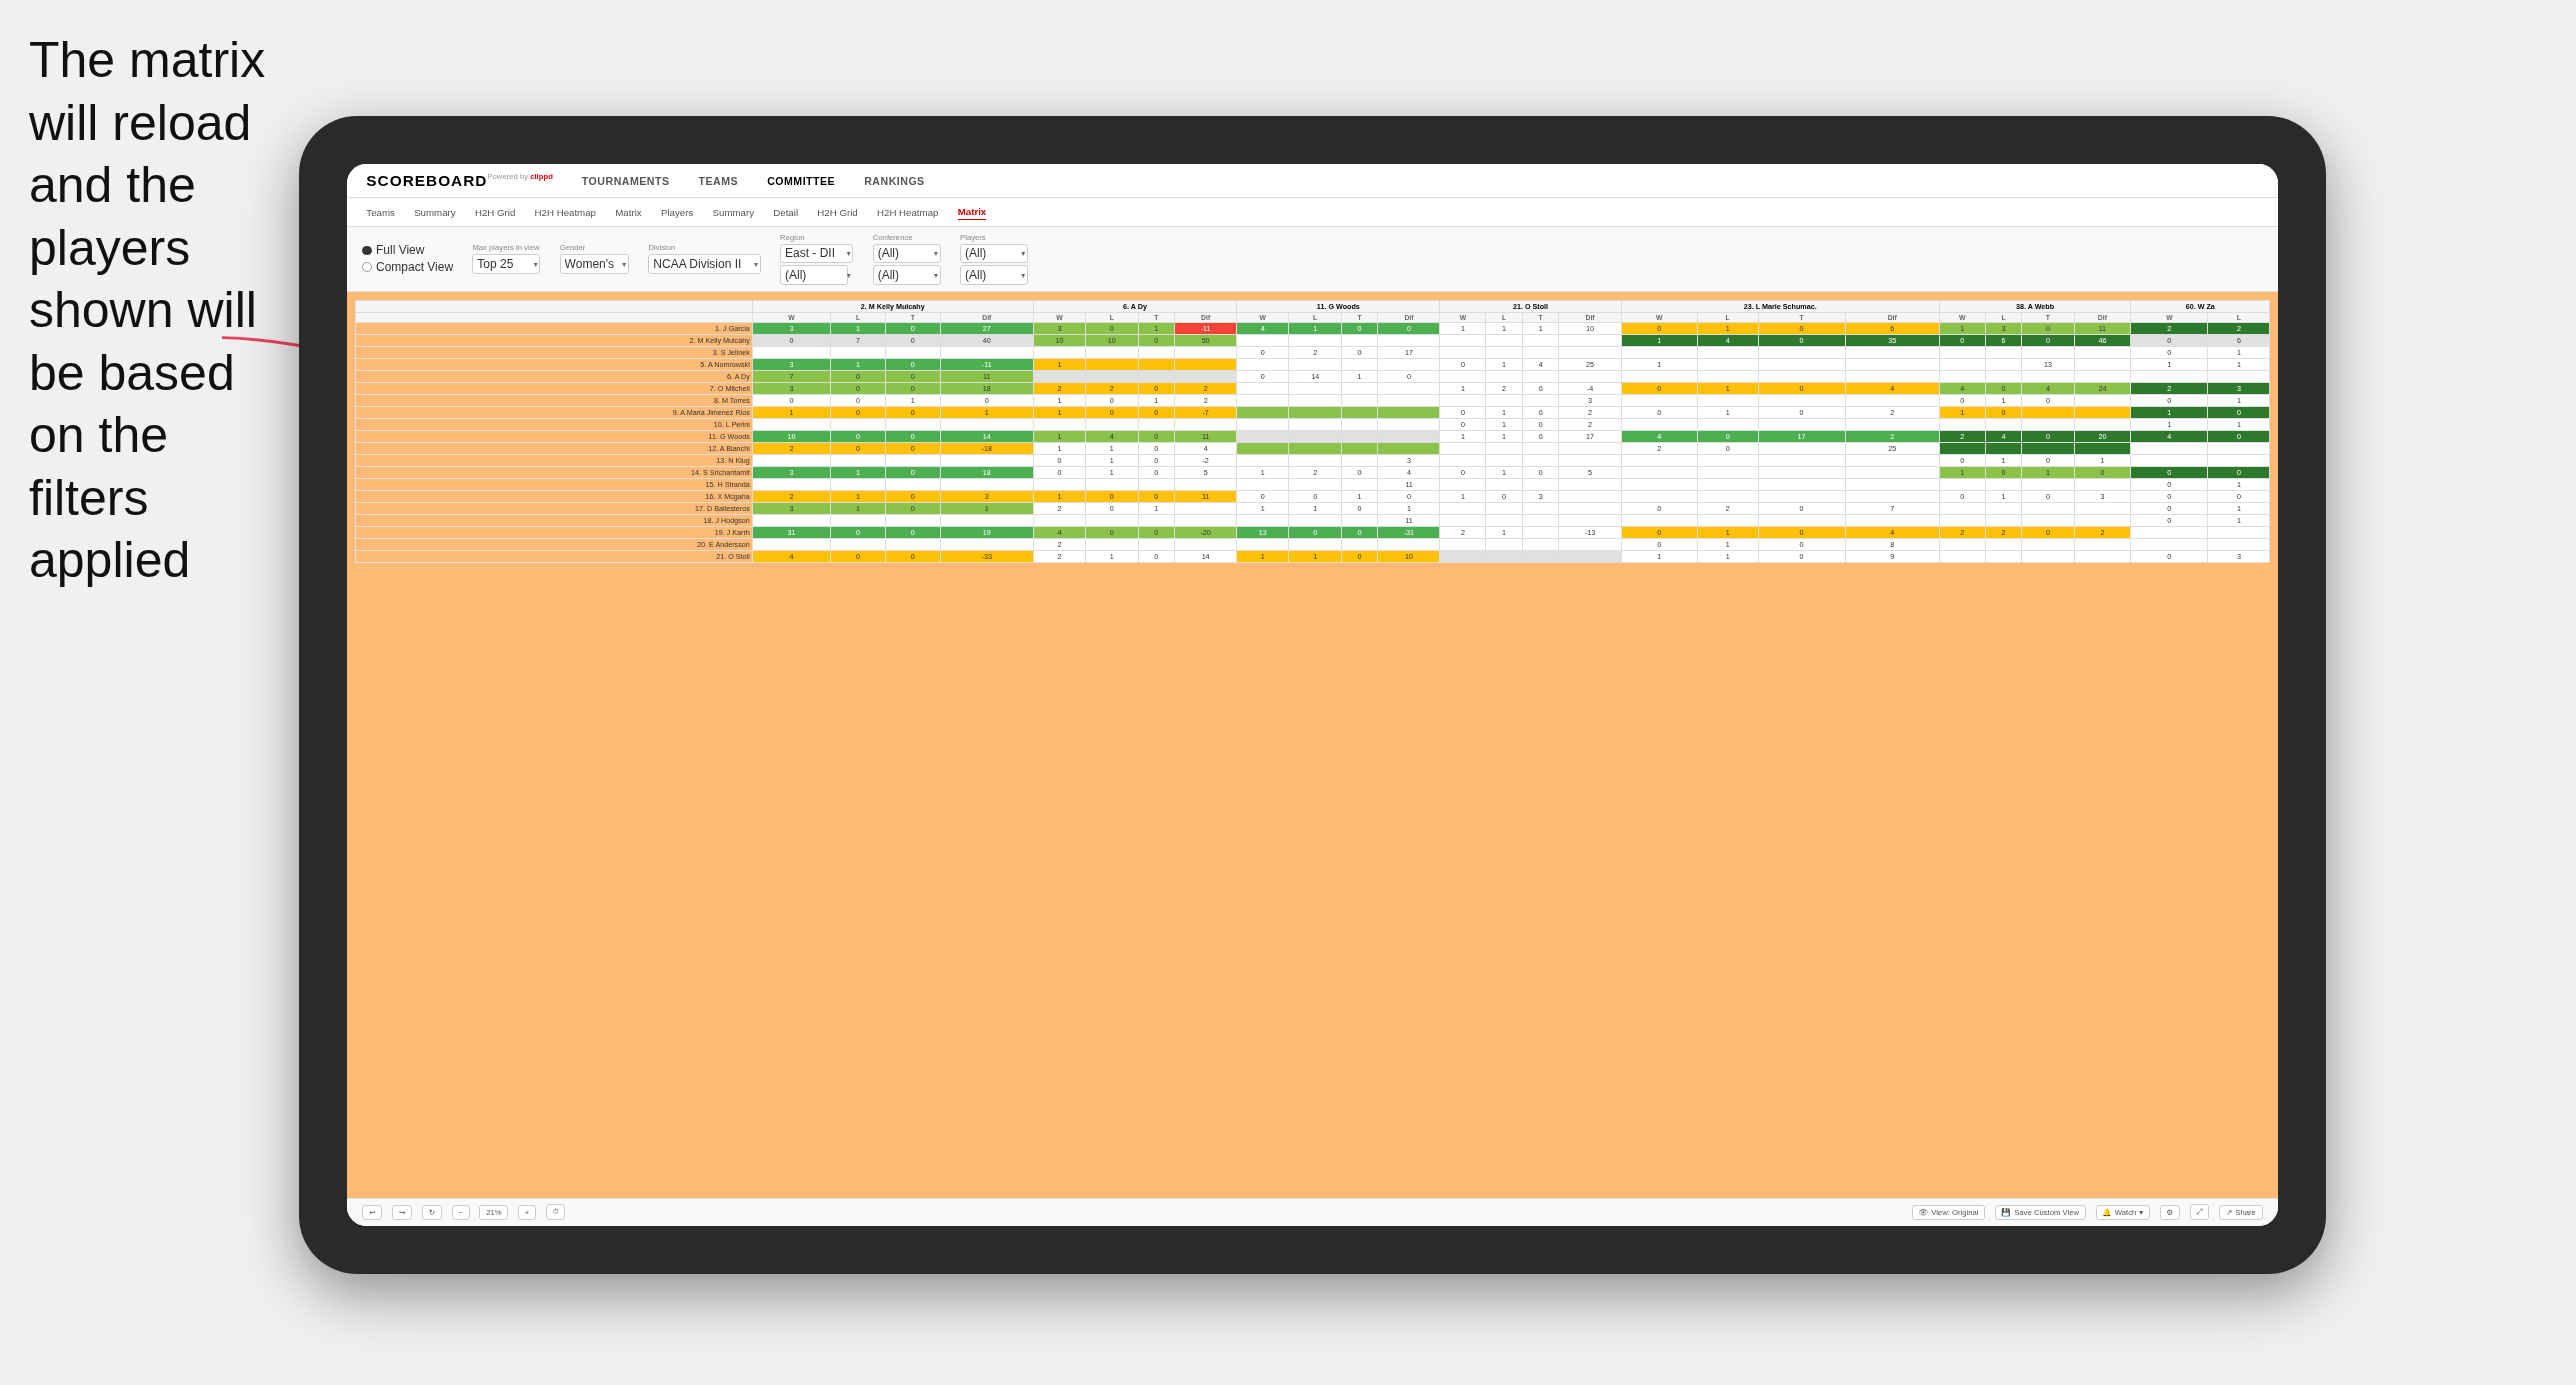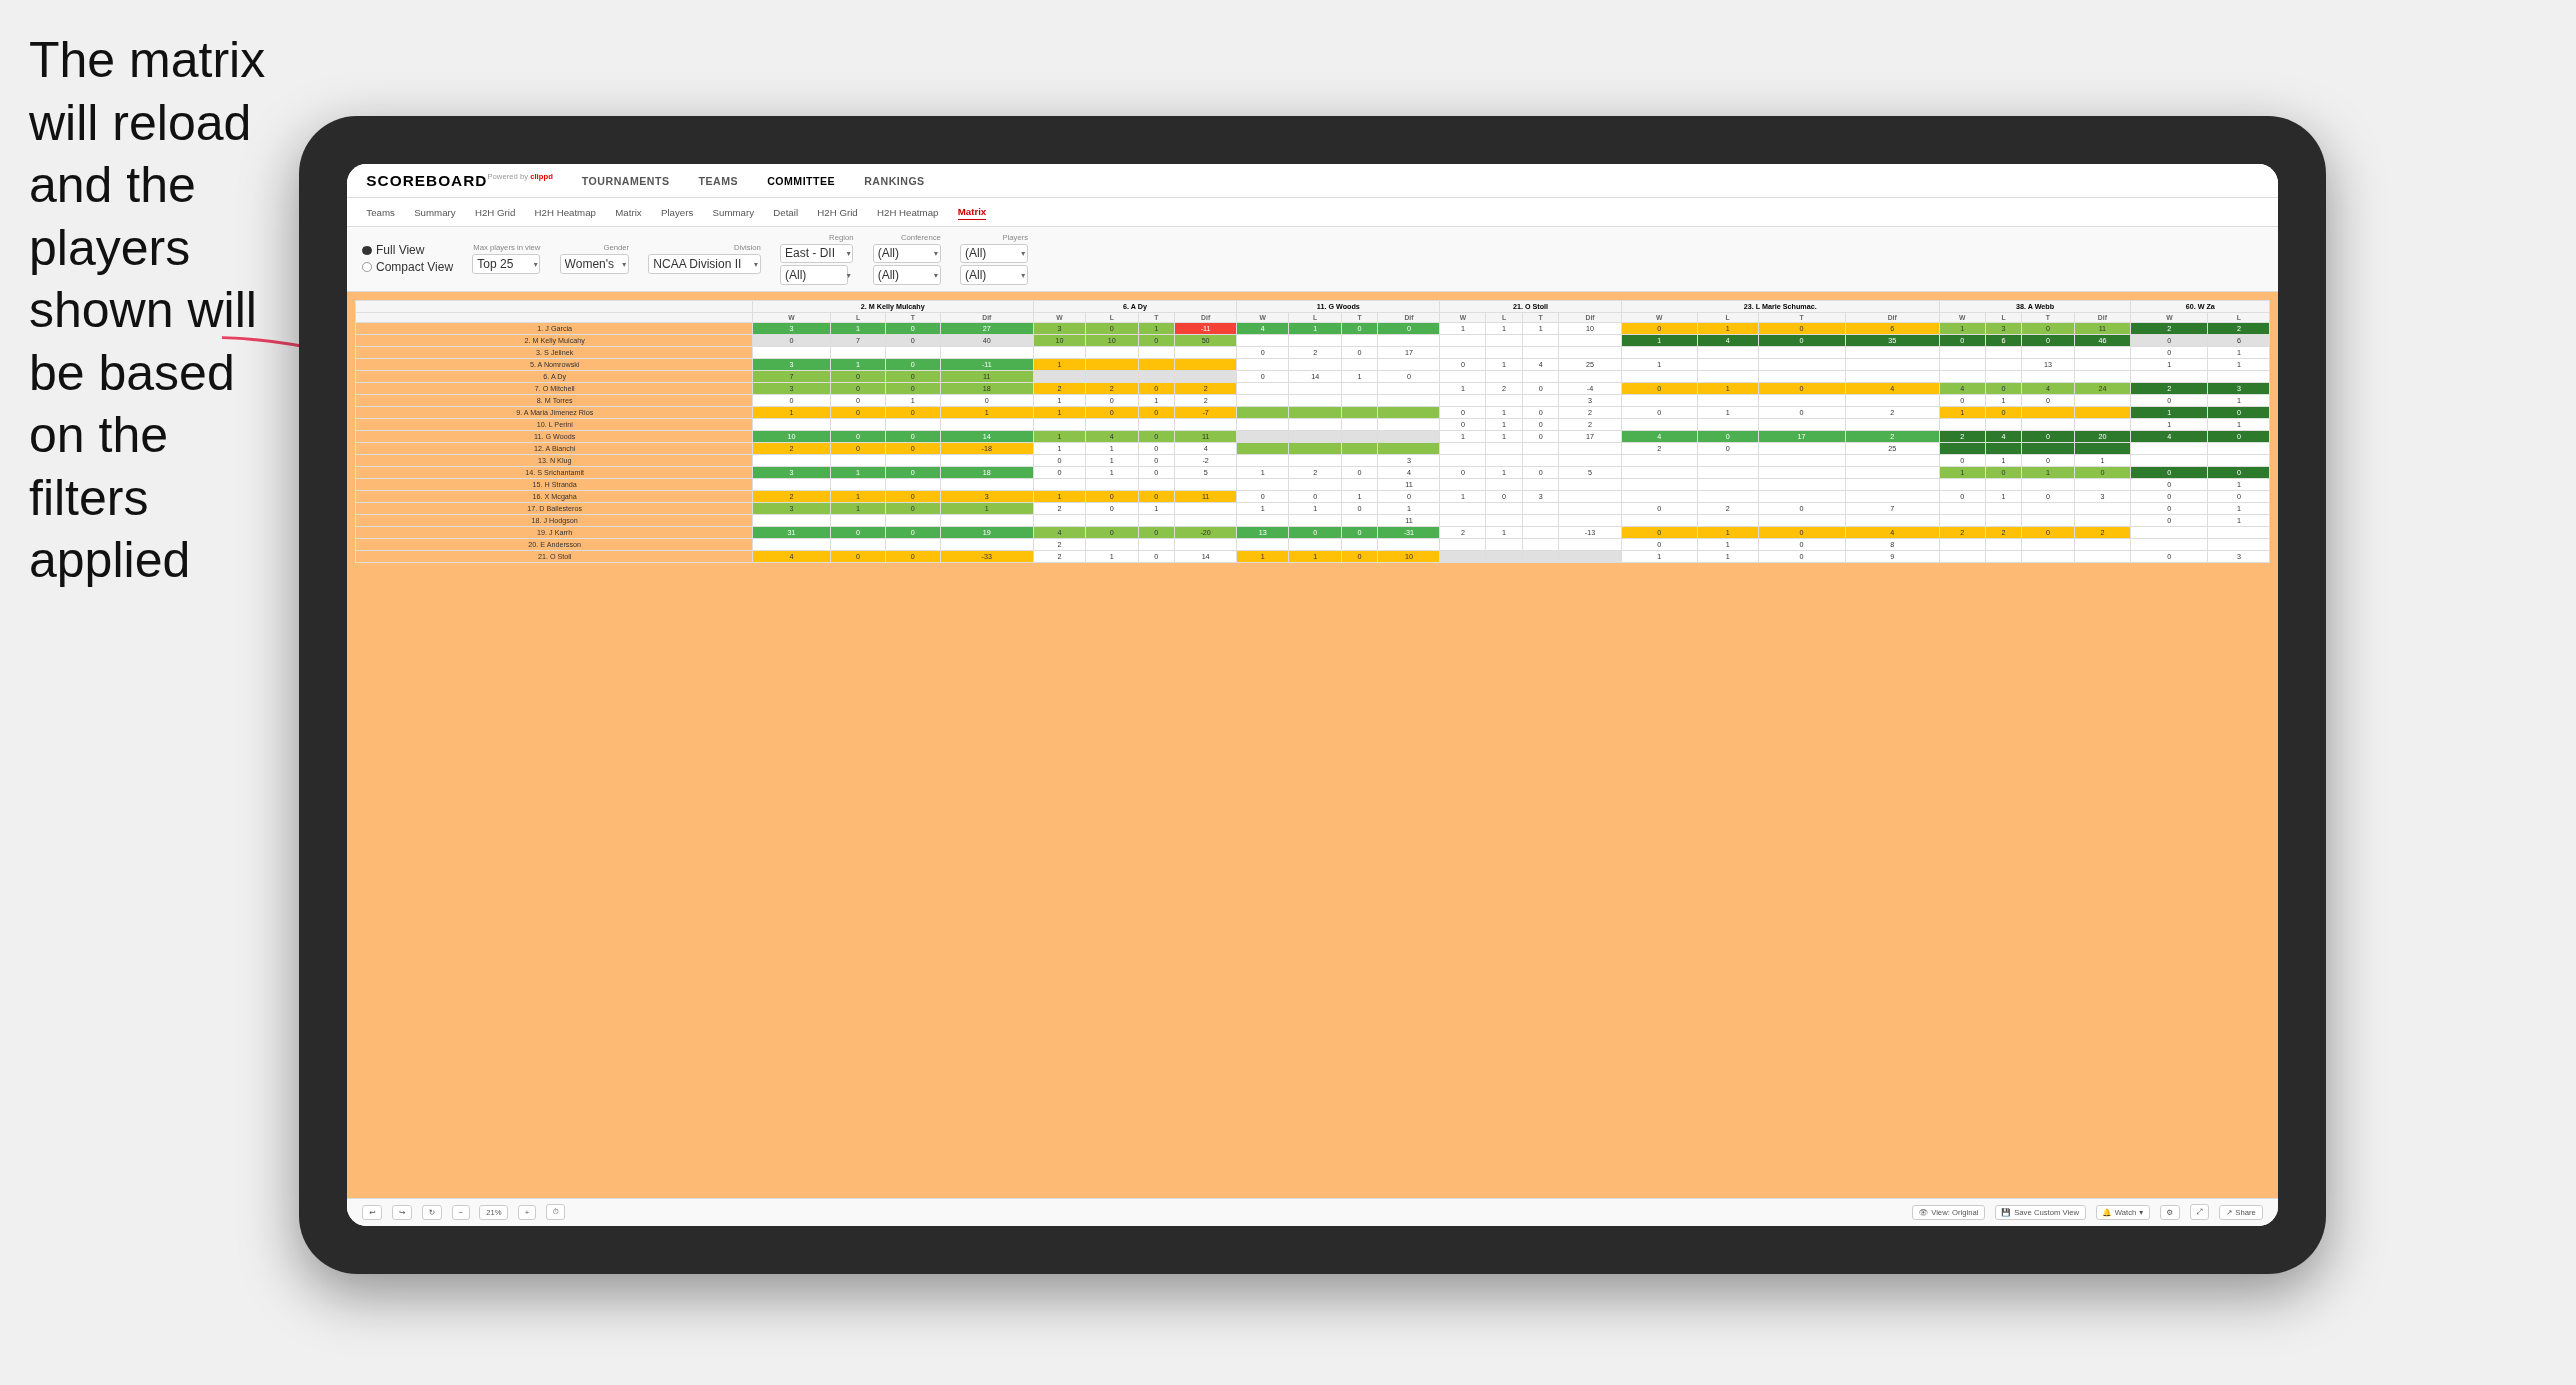--- a/index.html
+++ b/index.html
@@ -163,21 +163,20 @@
 
     .filter-group {
       display: flex;
       flex-direction: column;
       gap: 1.9px;
     }
 
     .filter-label {
       font-size: 7.7px;
       color: #888;
-      text-align: right;
     }
 
     .filter-select {
       font-size: 12px;
       color: #333;
       border: 1px solid #ccc;
       padding: 1.9px 13.5px 1.9px 3.9px;
       border-radius: 2.9px;
       background: #fff;
       appearance: none;
@@ -220,21 +219,21 @@
 
     .matrix-table th,
     .matrix-table td {
       border: 1px solid #ddd;
       padding: 1px 1.9px;
       text-align: center;
       white-space: nowrap;
     }
 
     .matrix-table .player-name {
-      text-align: center;
+      text-align: right;
       min-width: 97px;
       font-size: 7.2px;
       color: #333;
       padding-left: 3.9px;
     }
 
     .matrix-table .col-header {
       background: #f5f5f5;
       font-weight: 600;
       font-size: 7.2px;

